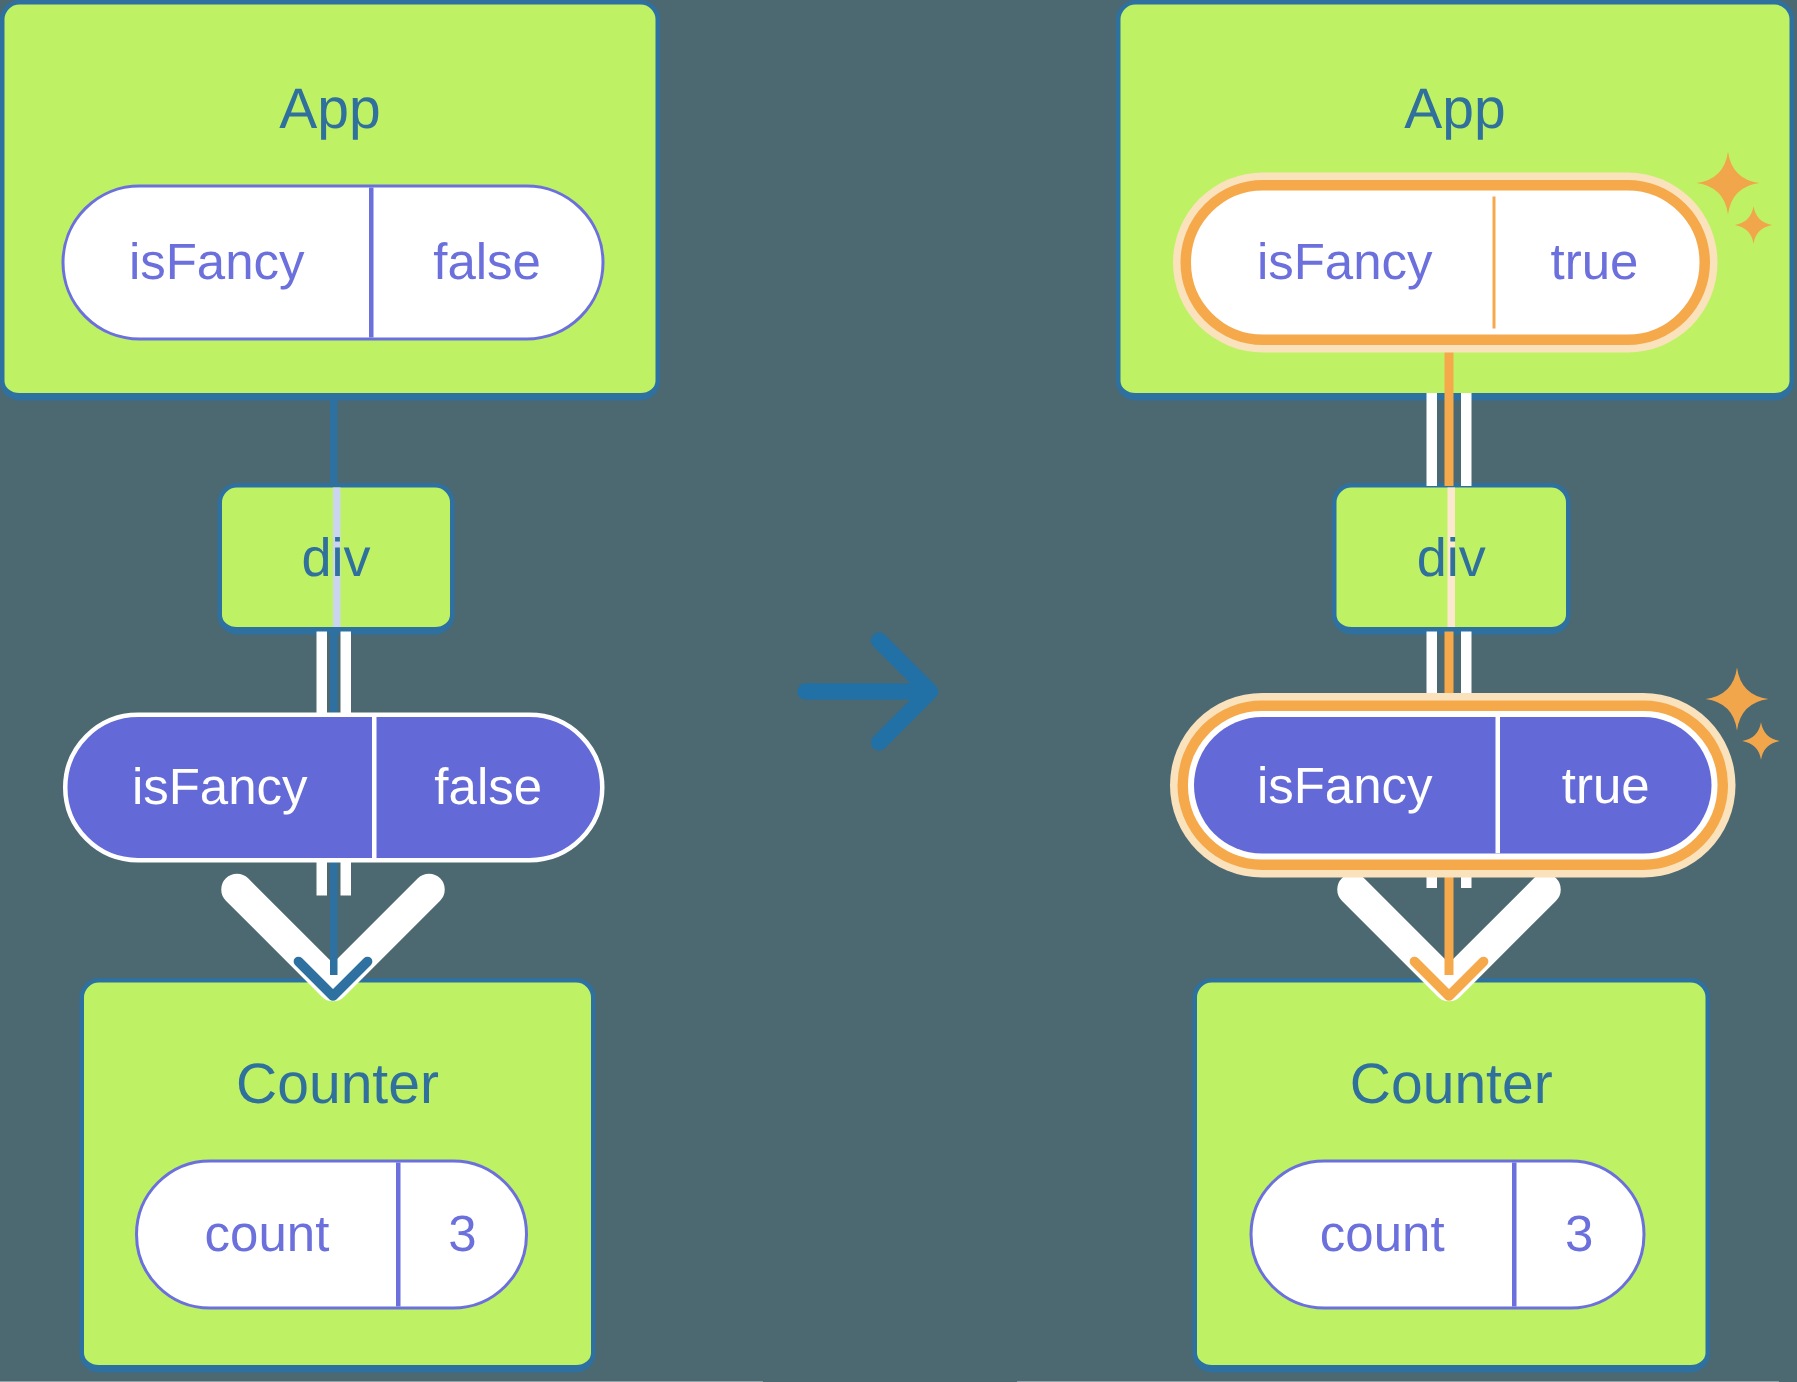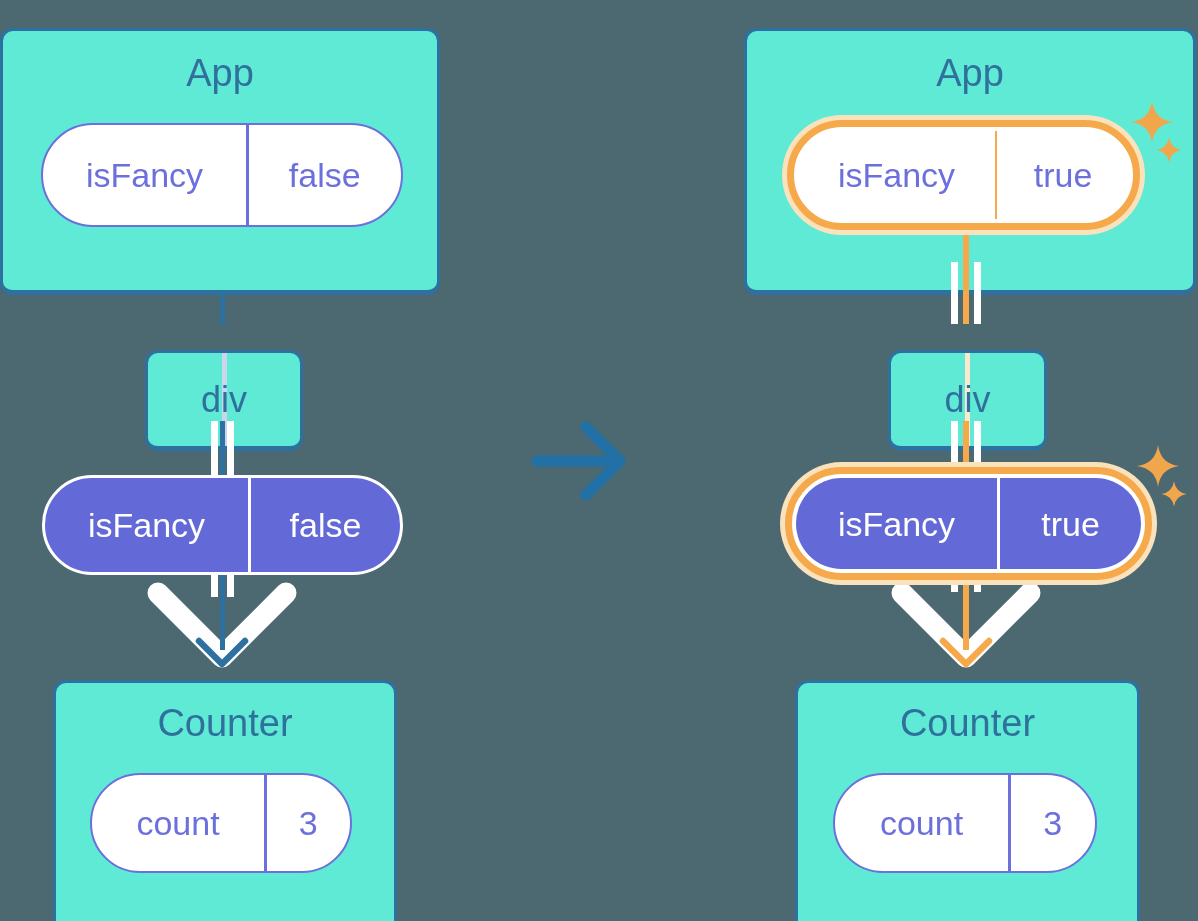--- a/index.html
+++ b/index.html
@@ -15,22 +15,22 @@
     --indiv-blue:#CBD5F0;
     --indiv-orange:#FBE8CF;
   }
   html,body{margin:0;padding:0;}
   .canvas{
     position:relative;width:1198px;height:921px;background:var(--bg);
     overflow:hidden;font-family:"Liberation Sans",sans-serif;
   }
   .canvas *{box-sizing:border-box;}
   .card{
-    position:absolute;background:#5eead4;border:3px solid var(--card-border);
-    border-bottom-width:5px;border-radius:13px;z-index:3;margin-top:28px;
+    position:absolute;background:#bef264;border:3px solid var(--card-border);
+    border-bottom-width:5px;border-radius:13px;z-index:3;
   }
   .heading{
     position:absolute;text-align:center;font-size:38px;color:var(--heading);
     z-index:7;line-height:1;
   }
   
   .pill{position:absolute;display:flex;border-radius:999px;z-index:6;}
   .pill .seg{display:flex;align-items:center;justify-content:center;font-size:34px;line-height:1;}
   .pill.outline{border:2.5px solid var(--purple);background:#fff;color:var(--purple);}
   .pill.outline .divider{width:2.5px;background:var(--purple);}

